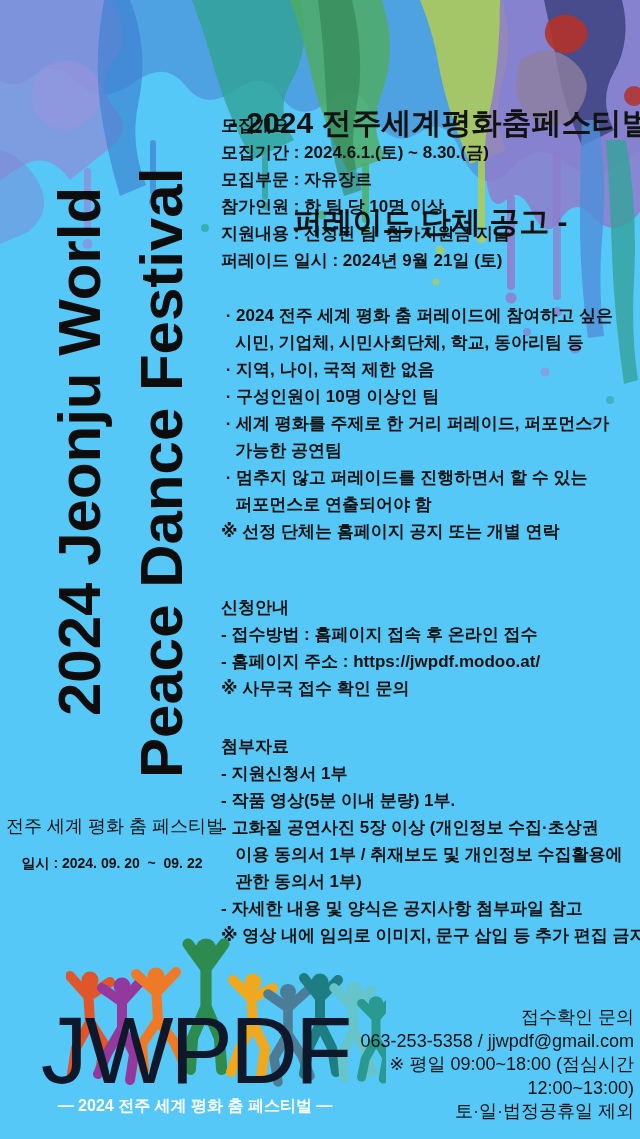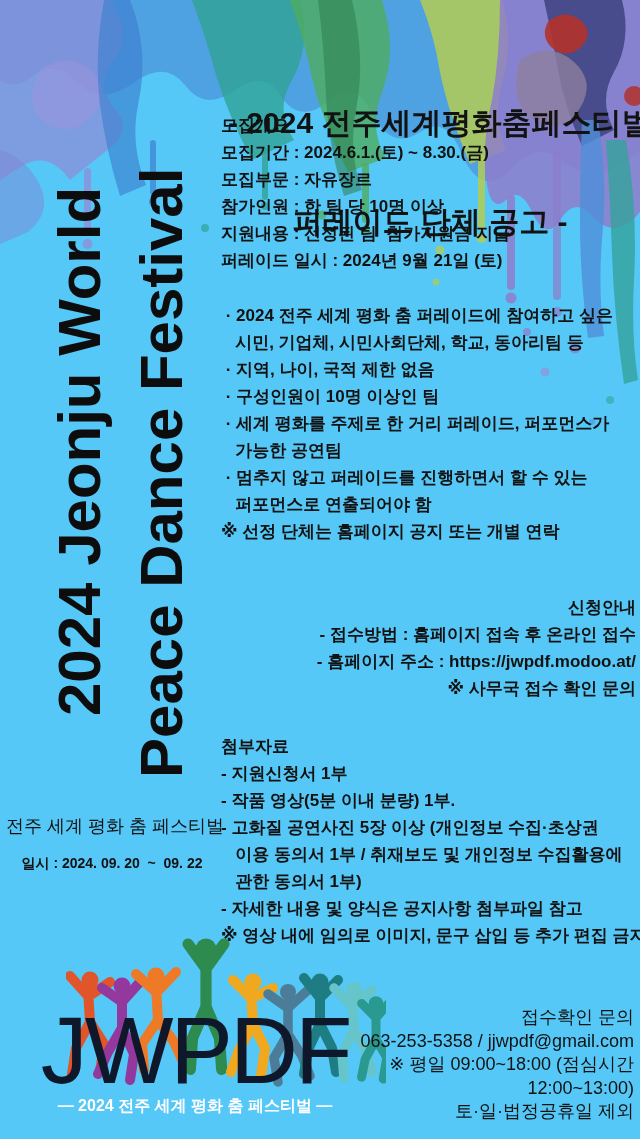--- a/index.html
+++ b/index.html
@@ -28,21 +28,21 @@
   .header{
     position:absolute;left:228px;top:40px;width:404px;z-index:2;
     text-align:center;font-size:30px;font-weight:700;line-height:33px;
     white-space:pre;
   }
   
   .section{position:absolute;left:221px;width:415px;z-index:2;}
   .sec-title,.sec-line{
     font-size:17px;font-weight:700;line-height:27px;white-space:pre;
   }
-  .sec-1{top:112px;} .sec-2{top:302px;} .sec-3{top:594px;text-align:right;} .sec-4{top:733px;}
+  .sec-1{top:112px;} .sec-2{top:302px;} .sec-3{top:594px;} .sec-4{top:733px;}
   
   .fest-info{
     position:absolute;left:6px;top:814px;width:212px;z-index:2;
     text-align:center;
   }
   .fest-title{font-size:18px;font-weight:400;line-height:24px;white-space:pre;}
   .fest-line{font-size:14px;font-weight:700;line-height:22px;white-space:pre;}
   .fest-title{margin-bottom:14px;}
   
   .dancers{position:absolute;left:66px;top:936px;z-index:2;}

